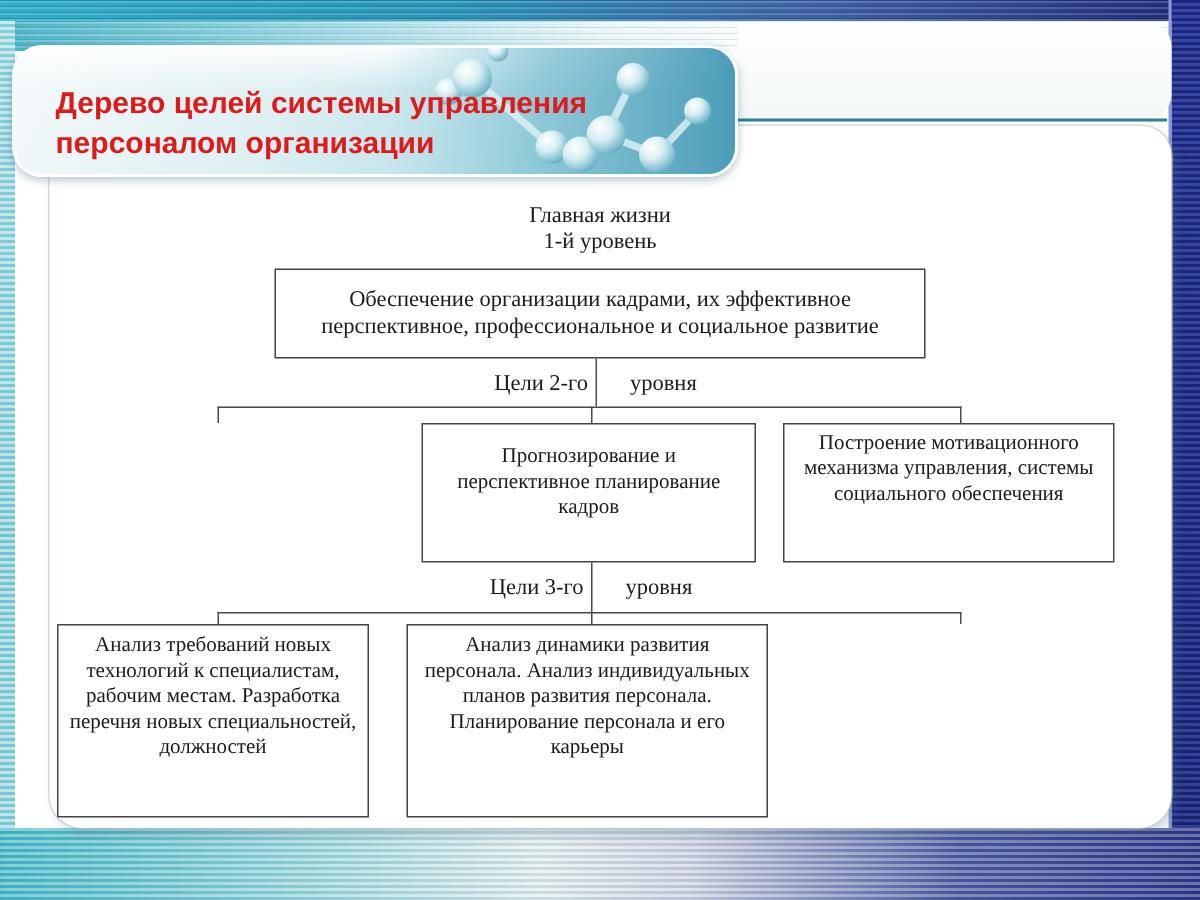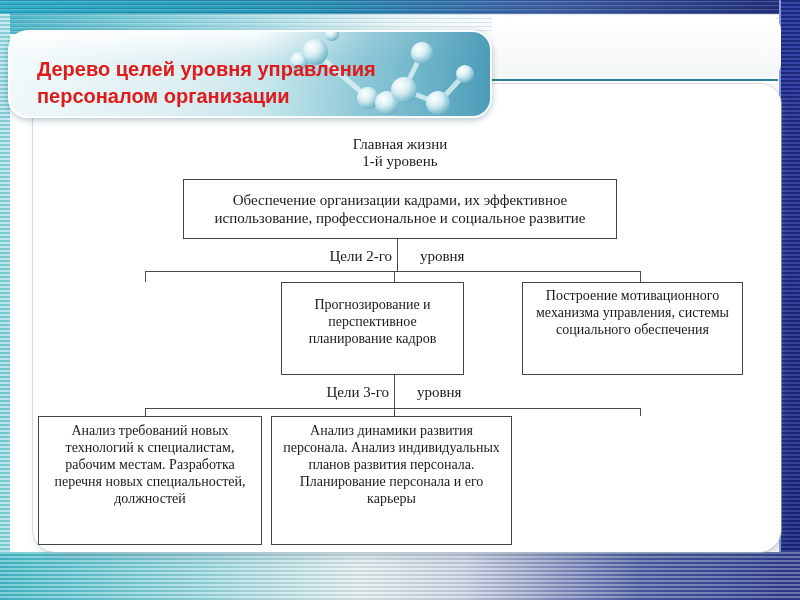--- a/index.html
+++ b/index.html
@@ -67,29 +67,29 @@
   .lvl1-cap{left:200px;top:136px;width:400px;}
   .main-box{left:183px;top:179px;width:434px;height:60px;align-items:center;
     font-size:15px;line-height:18px;padding:2px 6px;}
   .v1{left:397px;top:239px;width:1px;height:32px;}
   .cap2{left:0;top:248px;width:794px;}
   .h2{left:145px;top:271px;width:496px;height:1px;}
   .s2a{left:145px;top:271px;width:1px;height:11px;}
   .s2b{left:394px;top:271px;width:1px;height:11px;}
   .s2c{left:640px;top:271px;width:1px;height:11px;}
   .l2b1{left:38px;top:282px;width:226px;height:93px;padding:6px 5px 0;}
-  .l2b2{left:281px;top:282px;width:183px;height:93px;padding:13px 8px 0;}
+  .l2b2{left:281px;top:282px;width:223px;height:93px;padding:13px 8px 0;}
   .l2b3{left:522px;top:282px;width:221px;height:93px;padding:4px 5px 0;}
   .v2{left:394px;top:375px;width:1px;height:33px;}
   .cap3{left:0;top:384px;width:788px;}
   .h3{left:145px;top:408px;width:496px;height:1px;}
   .s3a{left:145px;top:408px;width:1px;height:8px;}
   .s3b{left:394px;top:408px;width:1px;height:8px;}
   .s3c{left:640px;top:408px;width:1px;height:8px;}
-  .l3b1{left:38px;top:416px;width:224px;height:129px;padding:5px 6px 0;}
+  .l3b1{left:38px;top:416px;width:208px;height:129px;padding:5px 6px 0;}
   .l3b2{left:271px;top:416px;width:241px;height:129px;padding:5px 8px 0;}
   .l3b3{left:522px;top:416px;width:222px;height:129px;padding:5px 8px 0;}
 </style>
 </head>
 <body>
 
 <div class="stage">
 
   <div class="top-band"></div>
   <div class="sub-band"></div>
@@ -130,33 +130,33 @@
       <circle cx="57" cy="20" r="13" fill="url(#sp)"></circle>
       <circle cx="74" cy="2" r="7" fill="url(#sp)"></circle>
       <circle cx="164" cy="21" r="11" fill="url(#sp)"></circle>
       <circle cx="110" cy="66" r="11" fill="url(#sp)"></circle>
       <circle cx="129" cy="71" r="12" fill="url(#sp)"></circle>
       <circle cx="146" cy="58" r="13" fill="url(#sp)"></circle>
       <circle cx="180" cy="71" r="12" fill="url(#sp)"></circle>
       <circle cx="207" cy="42" r="9" fill="url(#sp)"></circle>
     </svg>
     <div class="slide-title">
-      <div>Дерево целей уровня управления</div>
+      <div>Дерево целей системы управления</div>
       <div>персоналом организации</div>
     </div>
   </div>
 
   <div class="diagram">
 
     <div class="cap lvl1-cap">
       <div>Главная жизни</div>
       <div>1-й уровень</div>
     </div>
 
-    <div class="gbox main-box">Обеспечение организации кадрами, их эффективное использование, профессиональное и социальное развитие</div>
+    <div class="gbox main-box">Обеспечение организации кадрами, их эффективное перспективное, профессиональное и социальное развитие</div>
 
     <div class="line v1"></div>
 
     <div class="cap-row cap2">
       <span>Цели 2-го</span>
       <span>уровня</span>
     </div>
 
     <div class="line h2"></div>
     <div class="line s2a"></div>

